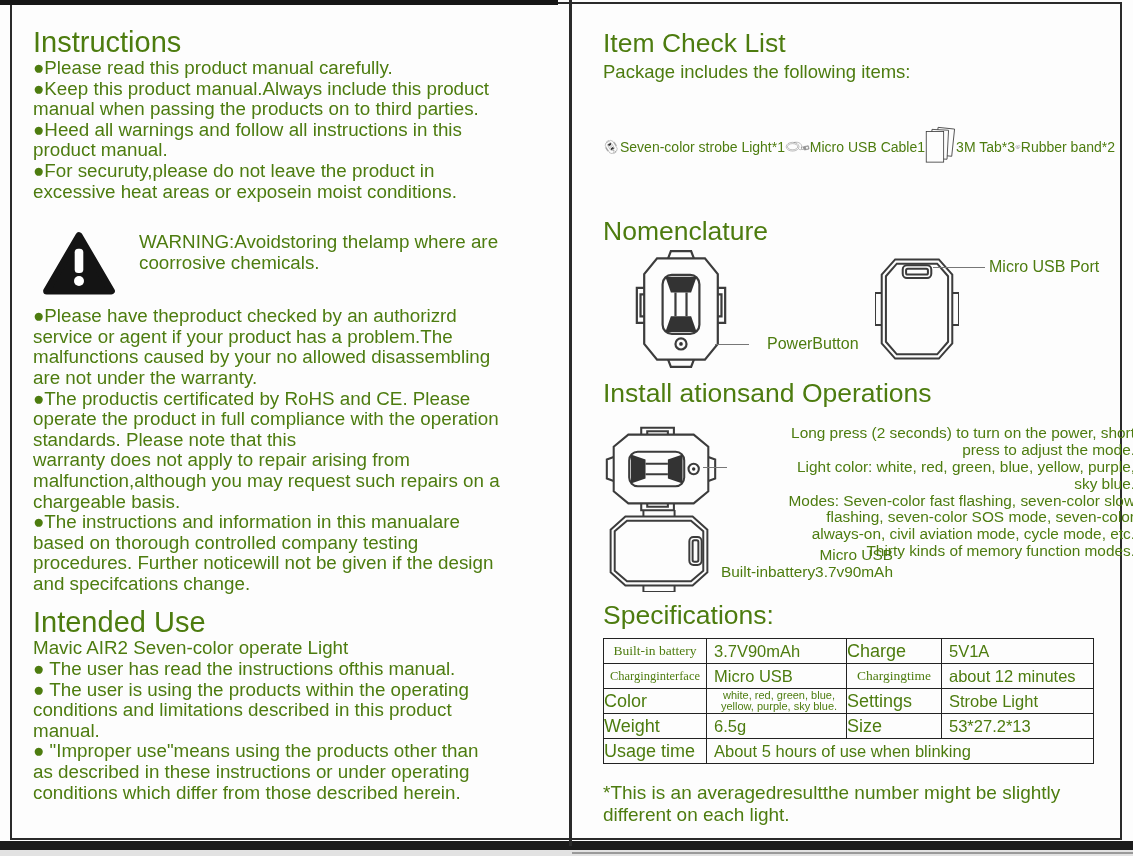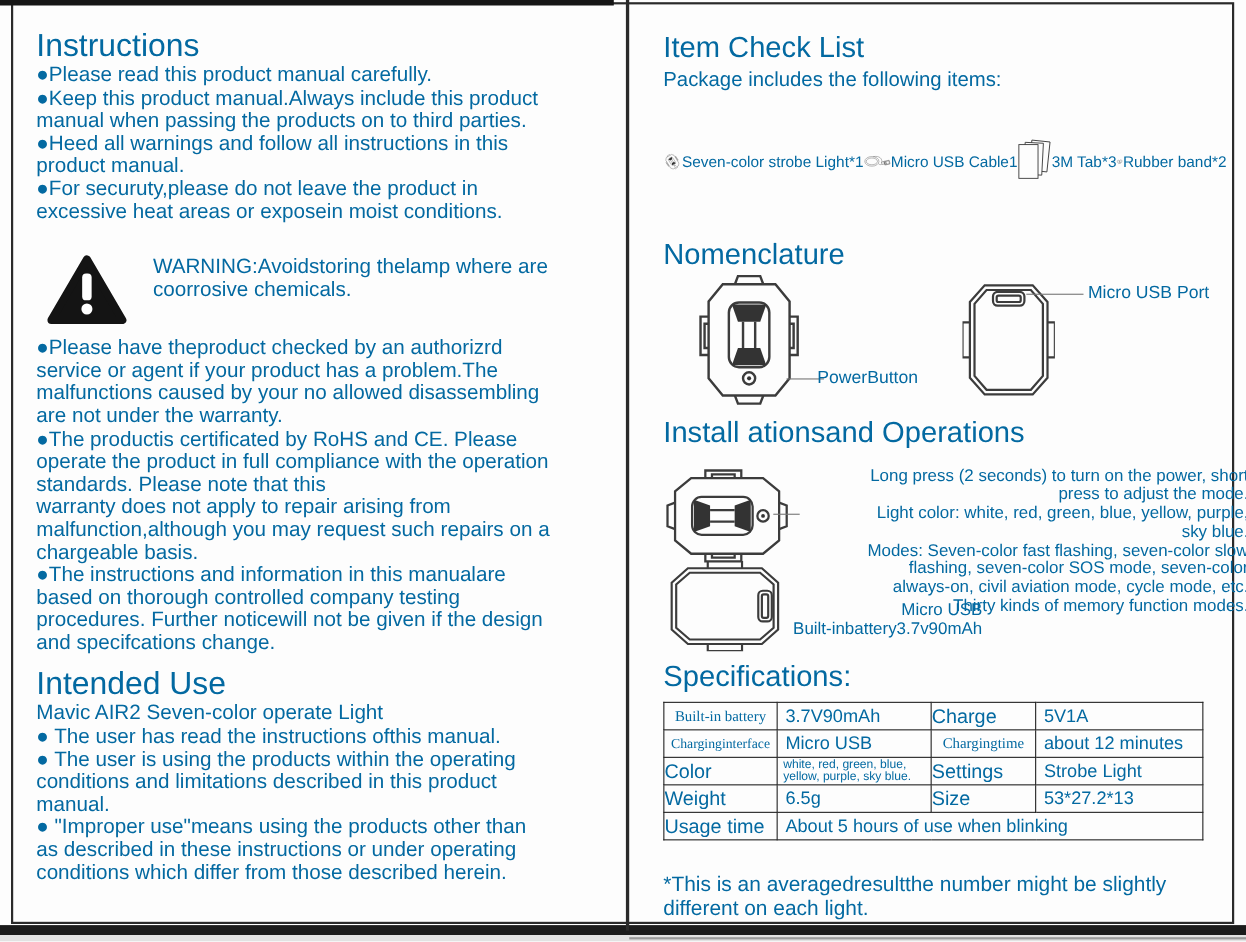--- a/index.html
+++ b/index.html
@@ -1,18 +1,18 @@
 <!DOCTYPE html>
 <html><head>
 <meta charset="utf-8">
 <style>
   html,body{margin:0;padding:0;background:#f4f4f4;}
   .page{
     position:relative;width:1133px;height:856px;background:#fdfdfd;
-    font-family:"Liberation Sans",sans-serif;color:#0369a1;overflow:hidden;
+    font-family:"Liberation Sans",sans-serif;color:#4d7c0f;overflow:hidden;
   }
   .frame{position:absolute;left:10px;top:2px;width:1112px;height:838px;
     border:2px solid #2a2a2a;box-sizing:border-box;background:#fdfdfd;}
   .divider{position:absolute;left:569px;top:0;width:3px;height:846px;background:#2a2a2a;}
   .artifact-top{position:absolute;left:0;top:0;width:558px;height:5px;background:#161616;}
   .artifact-bottom{position:absolute;left:0;top:841px;width:1133px;height:9px;background:#1b1b1b;}
   .artifact-bottom2{position:absolute;left:572px;top:852px;width:561px;height:2px;background:#9a9a9a;}
   .artifact-grey{position:absolute;left:0;top:850px;width:1133px;height:6px;background:#e2e2e2;}
 
   .col-left{position:absolute;left:33px;top:26px;width:536px;}
@@ -47,22 +47,22 @@
   .inst-note{position:absolute;left:118px;top:136px;font-size:15.4px;line-height:17px;}
   .svg-ih1{position:absolute;left:2px;top:16px;width:112px;height:86px;}
   .svg-ih2{position:absolute;left:-2px;top:100px;width:116px;height:82px;}
 
   .spec-title{margin-top:4px;}
   table.spec{border-collapse:collapse;table-layout:fixed;width:490px;margin-top:8px;}
   table.spec td{border:1.5px solid #222;padding:0;height:24px;overflow:hidden;}
   .cl{text-align:left;font-size:18px;}
   .cl-sm{text-align:center;font-size:12.5px;font-family:Liberation Serif, serif;}
   .cv{text-align:left;font-size:16.5px;padding-left:7px !important;margin-top:15px;}
-  .cv-sm{text-align:left;font-size:11px;line-height:11.5px;padding-left:5px !important;white-space:pre-line;}
-  .footnote{font-size:19px;line-height:22px;margin-top:30px;}
+  .cv-sm{text-align:center;font-size:11px;line-height:11.5px;padding-left:5px !important;white-space:pre-line;}
+  .footnote{font-size:19px;line-height:22px;margin-top:18px;}
 
   svg.lineart{display:block;}
 </style>
 </head>
 <body>
 
 <svg width="0" height="0" style="position:absolute">
   <defs>
     <g id="sf" stroke="#3c3c3c" fill="none" stroke-width="2.4">
       <path d="M36,10 L39,2 L61,2 L64,10"></path>
@@ -193,21 +193,21 @@
         <div class="ic-cap">Rubber band*2</div>
       </div>
     </div>
 
     <h2 class="h2 nom-title">Nomenclature</h2>
     <div class="nom-fig">
       <svg class="lineart" viewBox="0 0 100 130" width="92" height="122" style="position:absolute;left:32px;top:0">
           <use href="#sf"></use>
         </svg>
       <div class="leader" style="left:112px;top:96px;width:34px;"></div>
-      <div class="fig-label" style="left:140px;top:87px;">PowerButton</div>
+      <div class="fig-label" style="left:164px;top:87px;">PowerButton</div>
       <svg class="lineart" viewBox="0 0 100 130" width="84" height="122" style="position:absolute;left:272px;top:0">
           <use href="#sb"></use>
         </svg>
       <div class="leader" style="left:330px;top:19px;width:52px;"></div>
       <div class="fig-label" style="left:386px;top:10px;">Micro USB Port</div>
     </div>
 
     <h2 class="h2 inst-title">Install ationsand Operations</h2>
     <div class="inst-area">
       <p class="inst-body pre">Long press (2 seconds) to turn on the power, short

